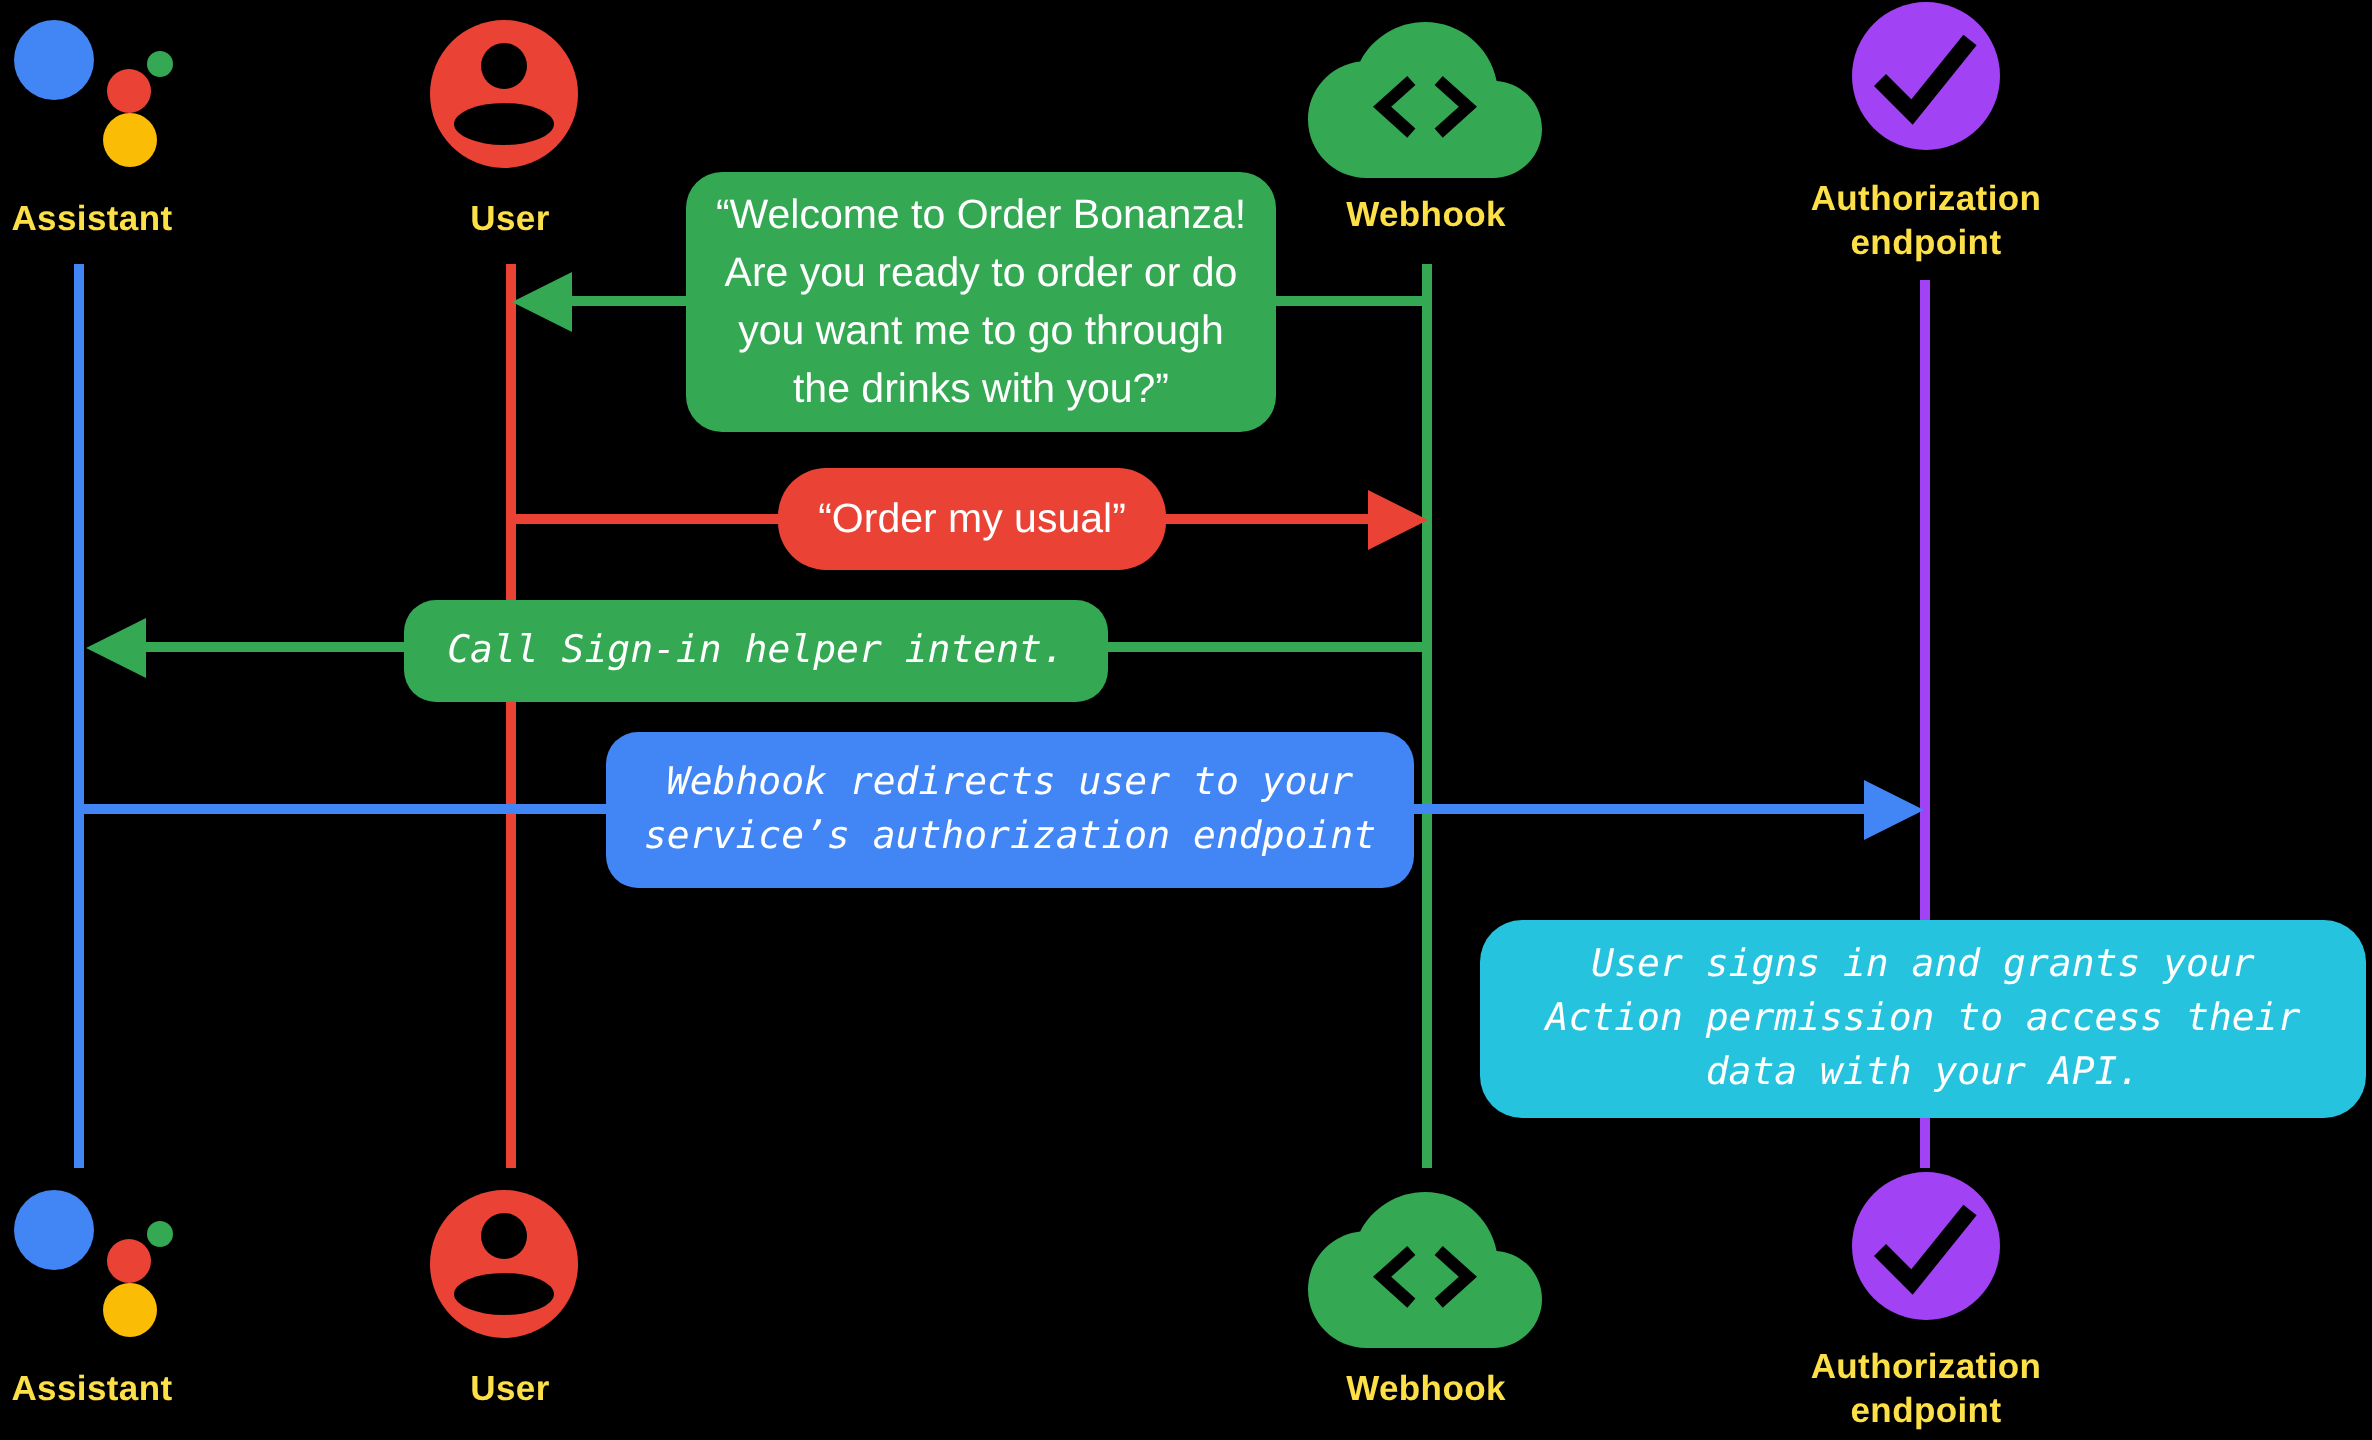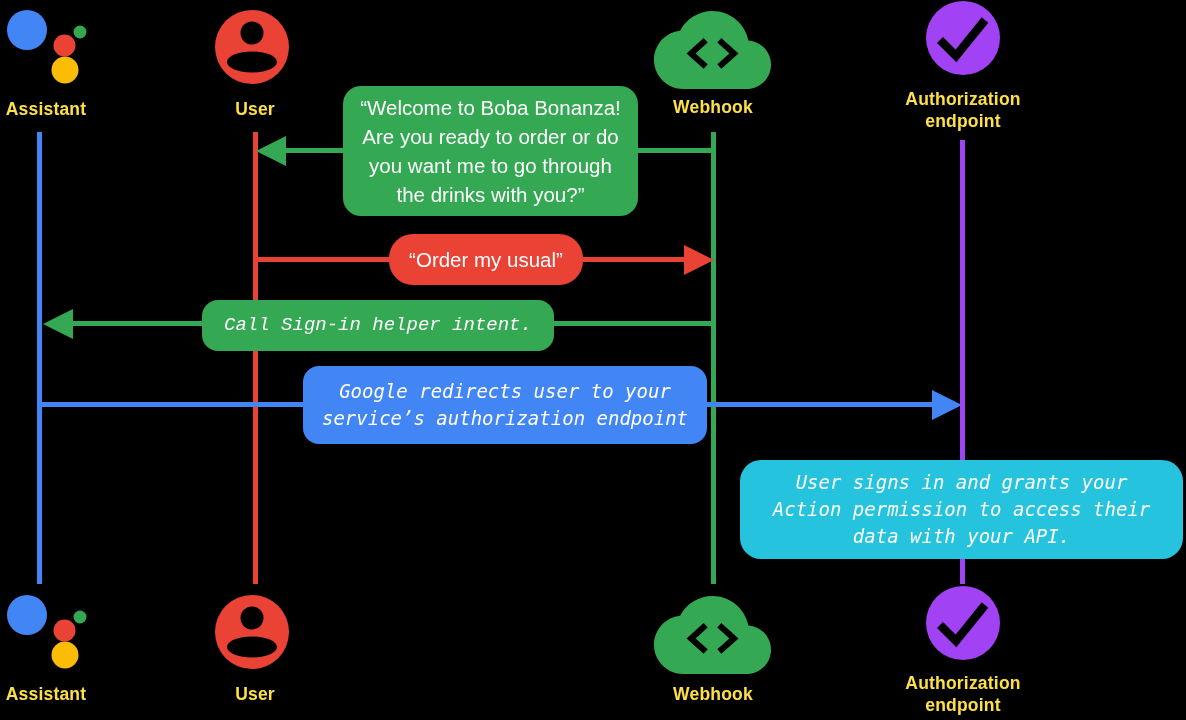--- a/index.html
+++ b/index.html
@@ -114,29 +114,29 @@
 
   <div class="hline" style="left:255px;top:257px;width:430px;background:#EA4335;"></div>
   <div class="arrowhead" style="left:684px;top:245px;border-top:15px solid transparent;border-bottom:15px solid transparent;border-left:30px solid #EA4335;"></div>
 
   <div class="hline" style="left:71px;top:321px;width:642px;background:#34A853;"></div>
   <div class="arrowhead" style="left:43px;top:309px;border-top:15px solid transparent;border-bottom:15px solid transparent;border-right:30px solid #34A853;"></div>
 
   <div class="hline" style="left:40px;top:402px;width:893px;background:#4285F4;"></div>
   <div class="arrowhead" style="left:932px;top:390px;border-top:15px solid transparent;border-bottom:15px solid transparent;border-left:30px solid #4285F4;"></div>
 
-  <div class="bubble speech" style="left:343px;top:86px;width:295px;height:130px;border-radius:18px;background:#34A853;">“Welcome to Boba Bonanza!
+  <div class="bubble speech" style="left:343px;top:86px;width:295px;height:130px;border-radius:18px;background:#34A853;">“Welcome to Order Bonanza!
 Are you ready to order or do
 you want me to go through
 the drinks with you?”</div>
 
   <div class="bubble speech" style="left:389px;top:234px;width:194px;height:51px;border-radius:24px;background:#EA4335;">“Order my usual”</div>
 
-  <div class="bubble code" style="left:202px;top:300px;width:352px;height:51px;border-radius:16px;background:#34A853;font-family:Liberation Mono, monospace;">Call Sign-in helper intent.</div>
+  <div class="bubble code" style="left:202px;top:300px;width:352px;height:51px;border-radius:16px;background:#34A853;">Call Sign-in helper intent.</div>
 
-  <div class="bubble code" style="left:303px;top:366px;width:404px;height:78px;border-radius:16px;background:#4285F4;">Google redirects user to your
+  <div class="bubble code" style="left:303px;top:366px;width:404px;height:78px;border-radius:16px;background:#4285F4;">Webhook redirects user to your
 service’s authorization endpoint</div>
 
   <div class="bubble code" style="left:740px;top:460px;width:443px;height:99px;border-radius:21px;background:#26C3DE;">User signs in and grants your
 Action permission to access their
 data with your API.</div>
 
 </div>
 
 </body></html>

